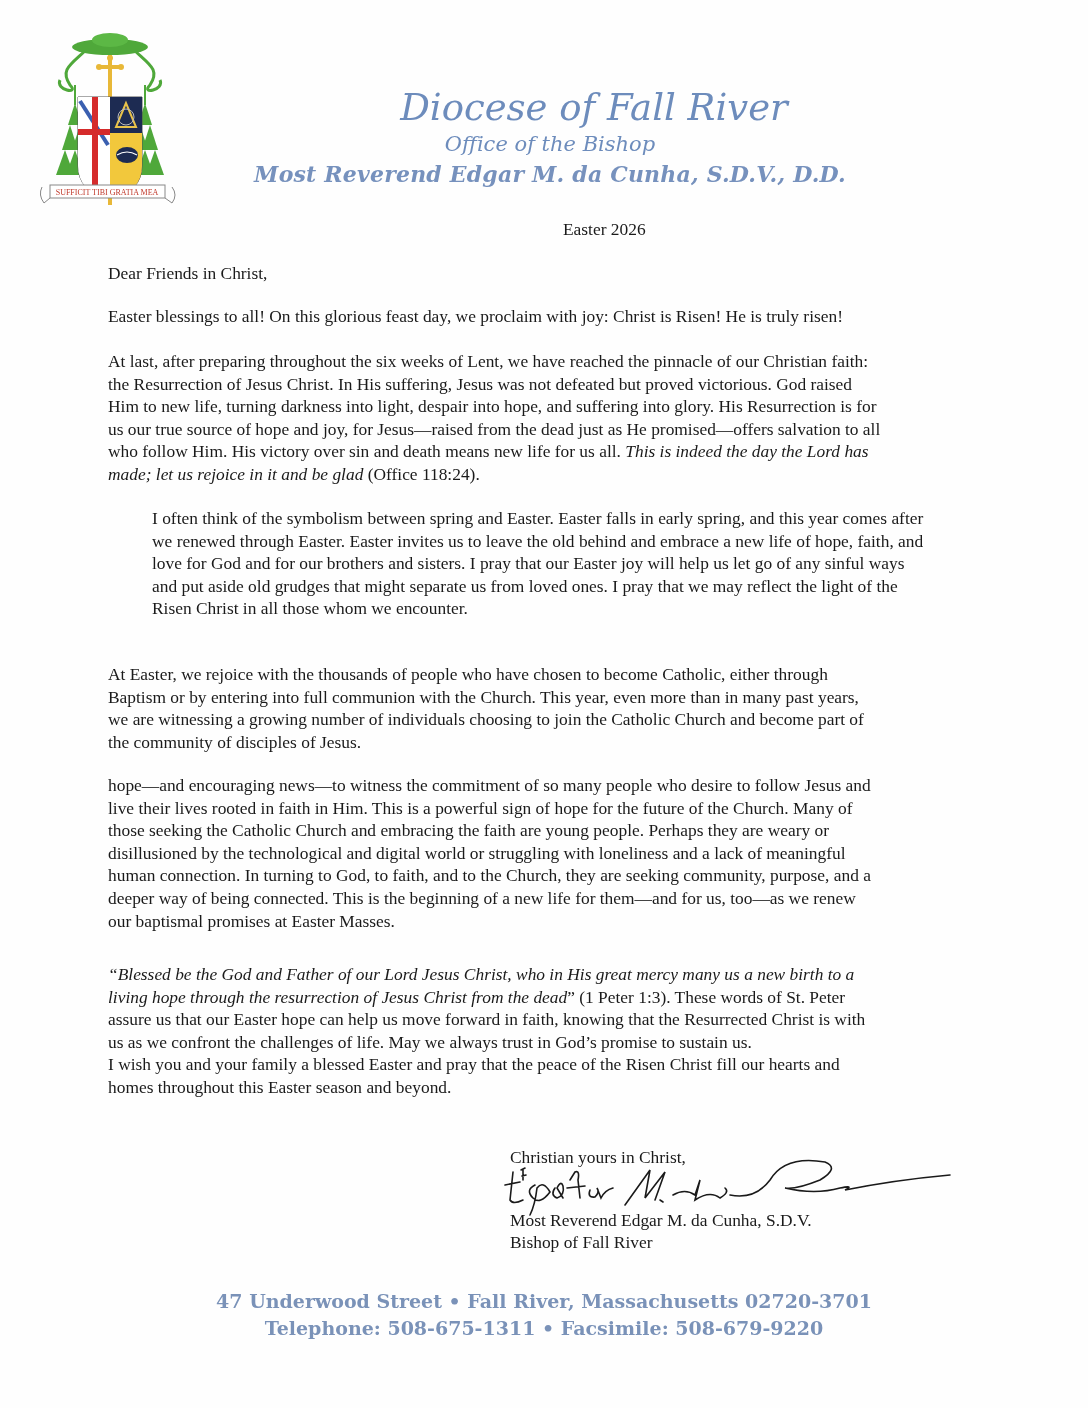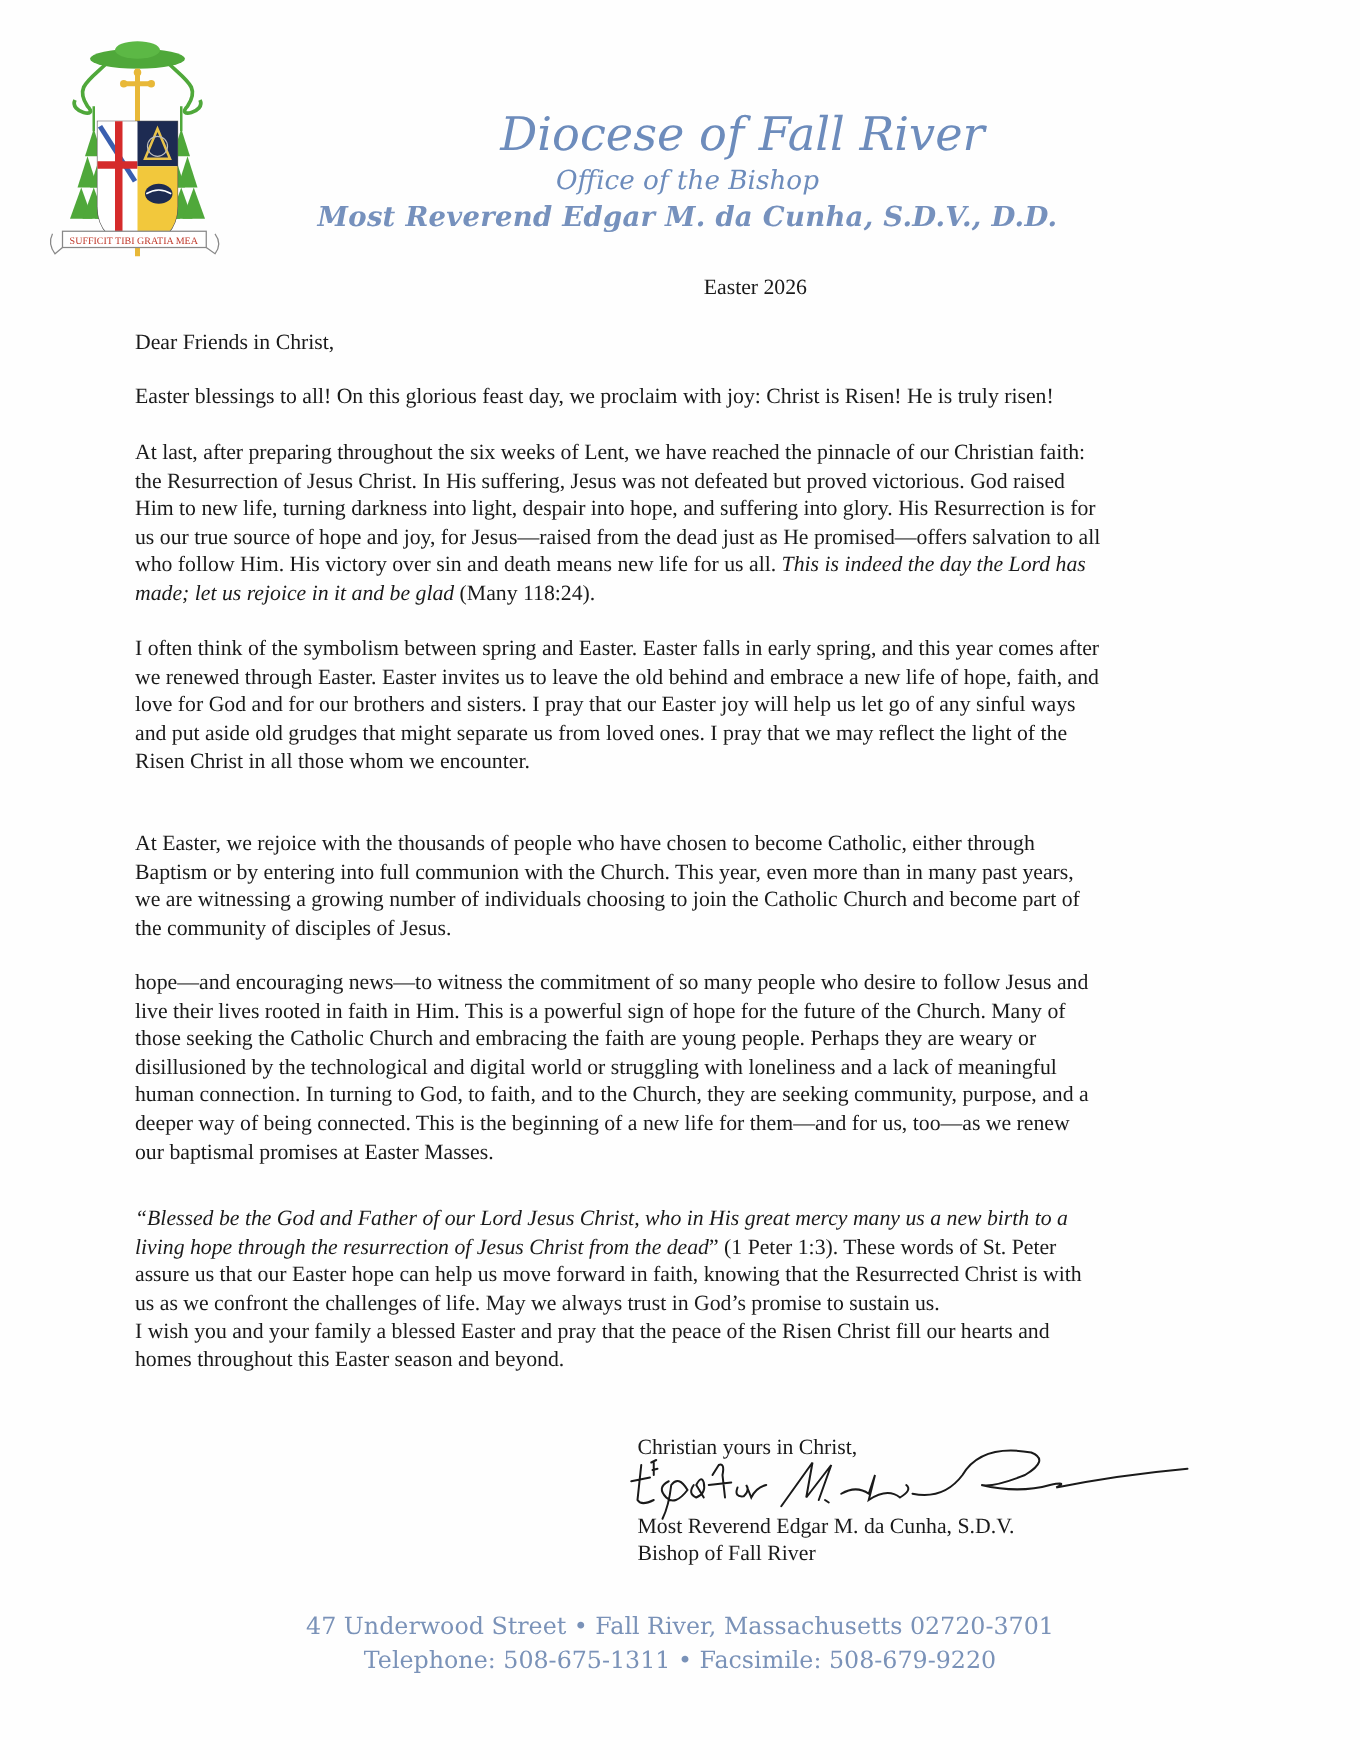--- a/index.html
+++ b/index.html
@@ -18,21 +18,21 @@
   .salutation { position: absolute; left: 108px; top: 262px; }
   .para { position: absolute; left: 108px; width: 880px; white-space: nowrap; }
   .para .ln { display: block; }
   .para i { font-style: italic; }
 
   .closing { position: absolute; left: 510px; top: 1146px; }
   .sig { position: absolute; left: 495px; top: 1150px; width: 460px; height: 70px; }
   .signer-name { position: absolute; left: 510px; top: 1209px; }
   .signer-title { position: absolute; left: 510px; top: 1231px; }
 
-  .footer { position: absolute; left: 0; width: 1088px; text-align: center; color: #7a92b8; font-family: "DejaVu Serif", serif; font-size: 19px; }
+  .footer { position: absolute; left: 0; width: 1088px; text-align: center; color: #7a92b8; font-family: "DejaVu Serif", serif; font-size: 19px; font-weight: bold; }
   .footer.f1 { top: 1290px; }
   .footer.f2 { top: 1317px; }
 </style>
 </head>
 <body>
 
 <div class="page">
 
   <svg class="crest" viewBox="0 0 160 190">
 
@@ -96,24 +96,24 @@
   <div class="text para" style="top:305px;">
     <span class="ln">Easter blessings to all! On this glorious feast day, we proclaim with joy: Christ is Risen! He is truly risen!</span>
   </div>
 
   <div class="text para" style="top:350px;">
     <span class="ln">At last, after preparing throughout the six weeks of Lent, we have reached the pinnacle of our Christian faith:</span>
     <span class="ln">the Resurrection of Jesus Christ. In His suffering, Jesus was not defeated but proved victorious. God raised</span>
     <span class="ln">Him to new life, turning darkness into light, despair into hope, and suffering into glory. His Resurrection is for</span>
     <span class="ln">us our true source of hope and joy, for Jesus—raised from the dead just as He promised—offers salvation to all</span>
     <span class="ln"><span>who follow Him. His victory over sin and death means new life for us all. </span><i>This is indeed the day the Lord has</i></span>
-    <span class="ln"><i>made; let us rejoice in it and be glad</i><span> (Many 118:24).</span></span>
+    <span class="ln"><i>made; let us rejoice in it and be glad</i><span> (Office 118:24).</span></span>
   </div>
 
-  <div class="text para" style="top:507px;">
+  <div class="text para" style="top:507px;margin-left:44px;">
     <span class="ln">I often think of the symbolism between spring and Easter. Easter falls in early spring, and this year comes after</span>
     <span class="ln">we renewed through Easter. Easter invites us to leave the old behind and embrace a new life of hope, faith, and</span>
     <span class="ln">love for God and for our brothers and sisters. I pray that our Easter joy will help us let go of any sinful ways</span>
     <span class="ln">and put aside old grudges that might separate us from loved ones. I pray that we may reflect the light of the</span>
     <span class="ln">Risen Christ in all those whom we encounter.</span>
   </div>
 
   <div class="text para" style="top:663px;">
     <span class="ln">At Easter, we rejoice with the thousands of people who have chosen to become Catholic, either through</span>
     <span class="ln">Baptism or by entering into full communion with the Church. This year, even more than in many past years,</span>

